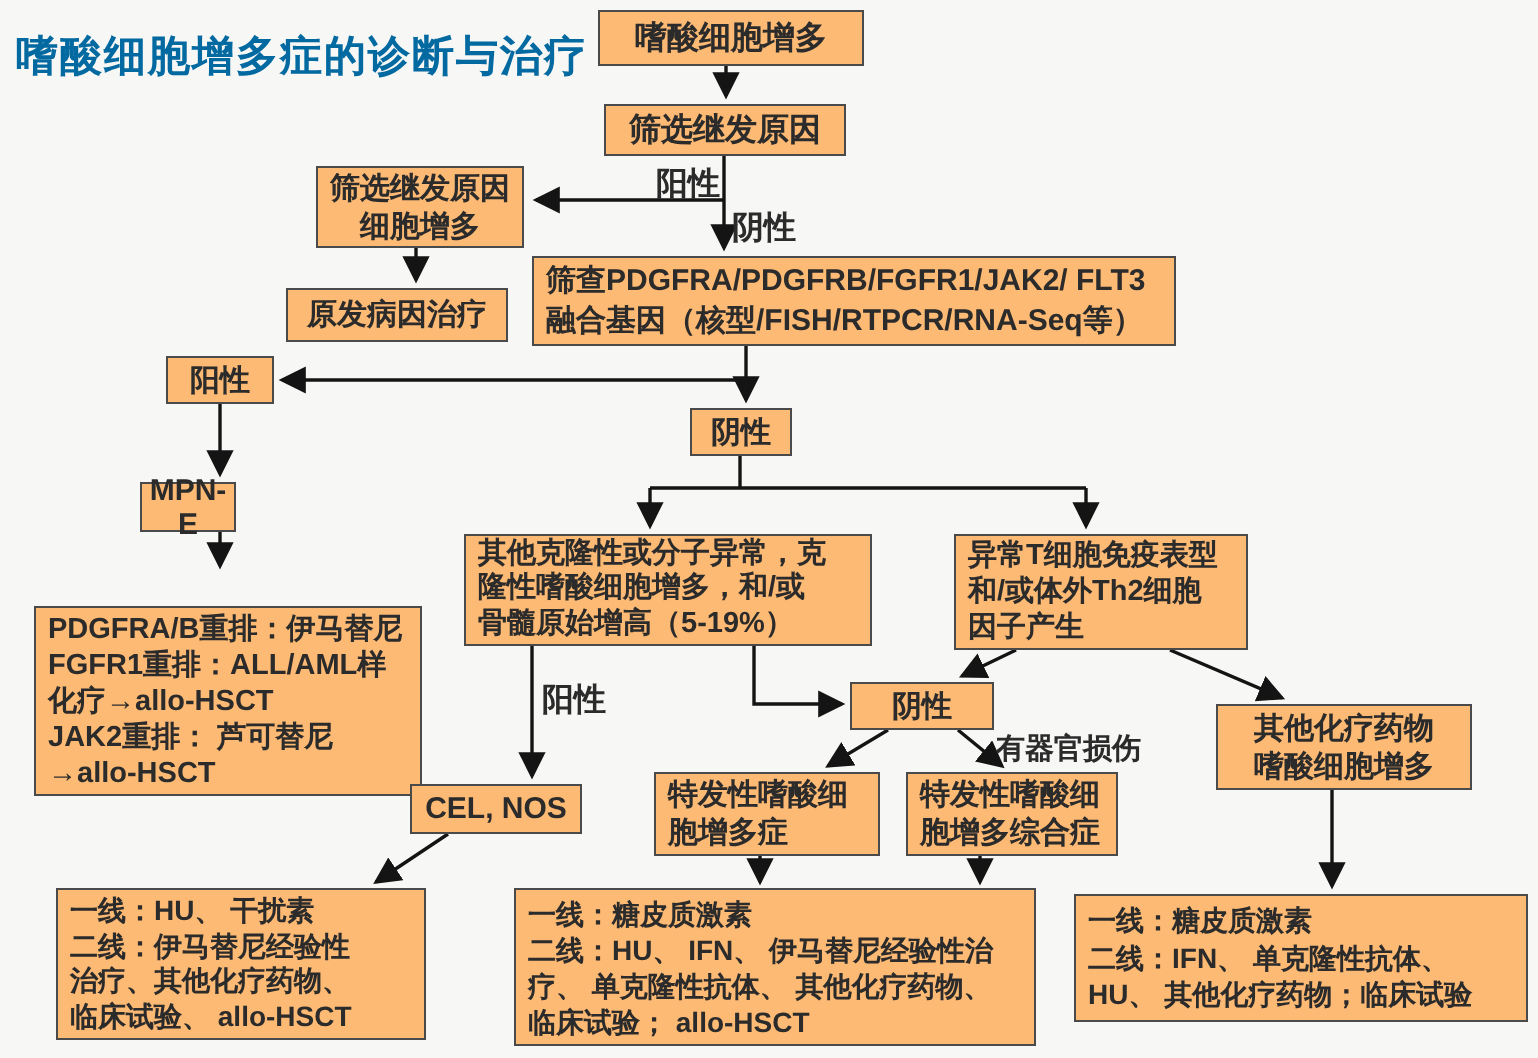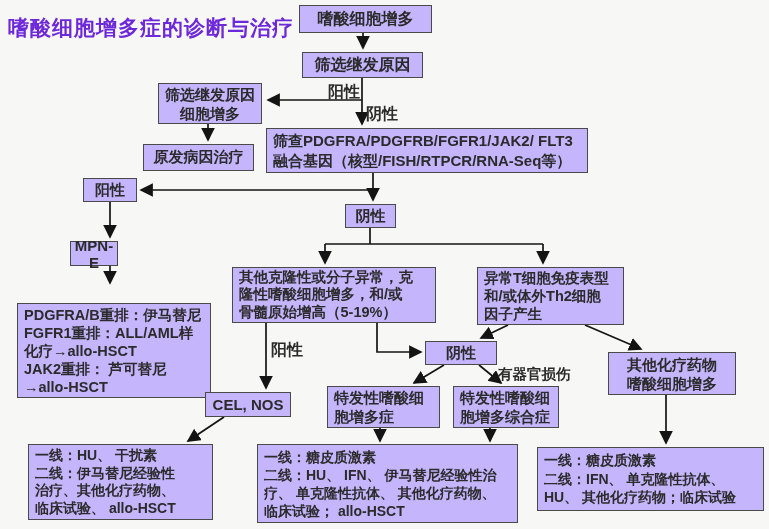--- a/index.html
+++ b/index.html
@@ -4,26 +4,26 @@
 <style>
   html,body{margin:0;padding:0;background:#ddd;}
   .stage{
     position:relative;width:769px;height:529px;overflow:hidden;
     background:#f7f7f5;
     font-family:"Liberation Sans","DejaVu Sans",sans-serif;
     color:#262626;
   }
   .title{
     position:absolute;left:8px;top:14px;
-    font-size:21px;font-weight:bold;color:#6d28d9;letter-spacing:1px;
+    font-size:21px;font-weight:bold;color:#0369a1;letter-spacing:1px;
     white-space:nowrap;
   }
   .node{
     position:absolute;box-sizing:border-box;
-    background:#c4b5fd;border:1.6px solid #4a4a4a;
+    background:#fdba74;border:1.6px solid #4a4a4a;
     font-weight:600;color:#2b2b2b;
     display:flex;flex-direction:column;justify-content:center;
   }
   .node.center{align-items:center;text-align:center;}
   .node.leftal{align-items:flex-start;text-align:left;padding:2px 6px;}
   .node .ln{white-space:nowrap;}
   .lbl{
     position:absolute;font-weight:600;color:#2b2b2b;white-space:nowrap;
   }
   svg.arrows{position:absolute;left:0;top:0;width:769px;height:529px;pointer-events:none;}

